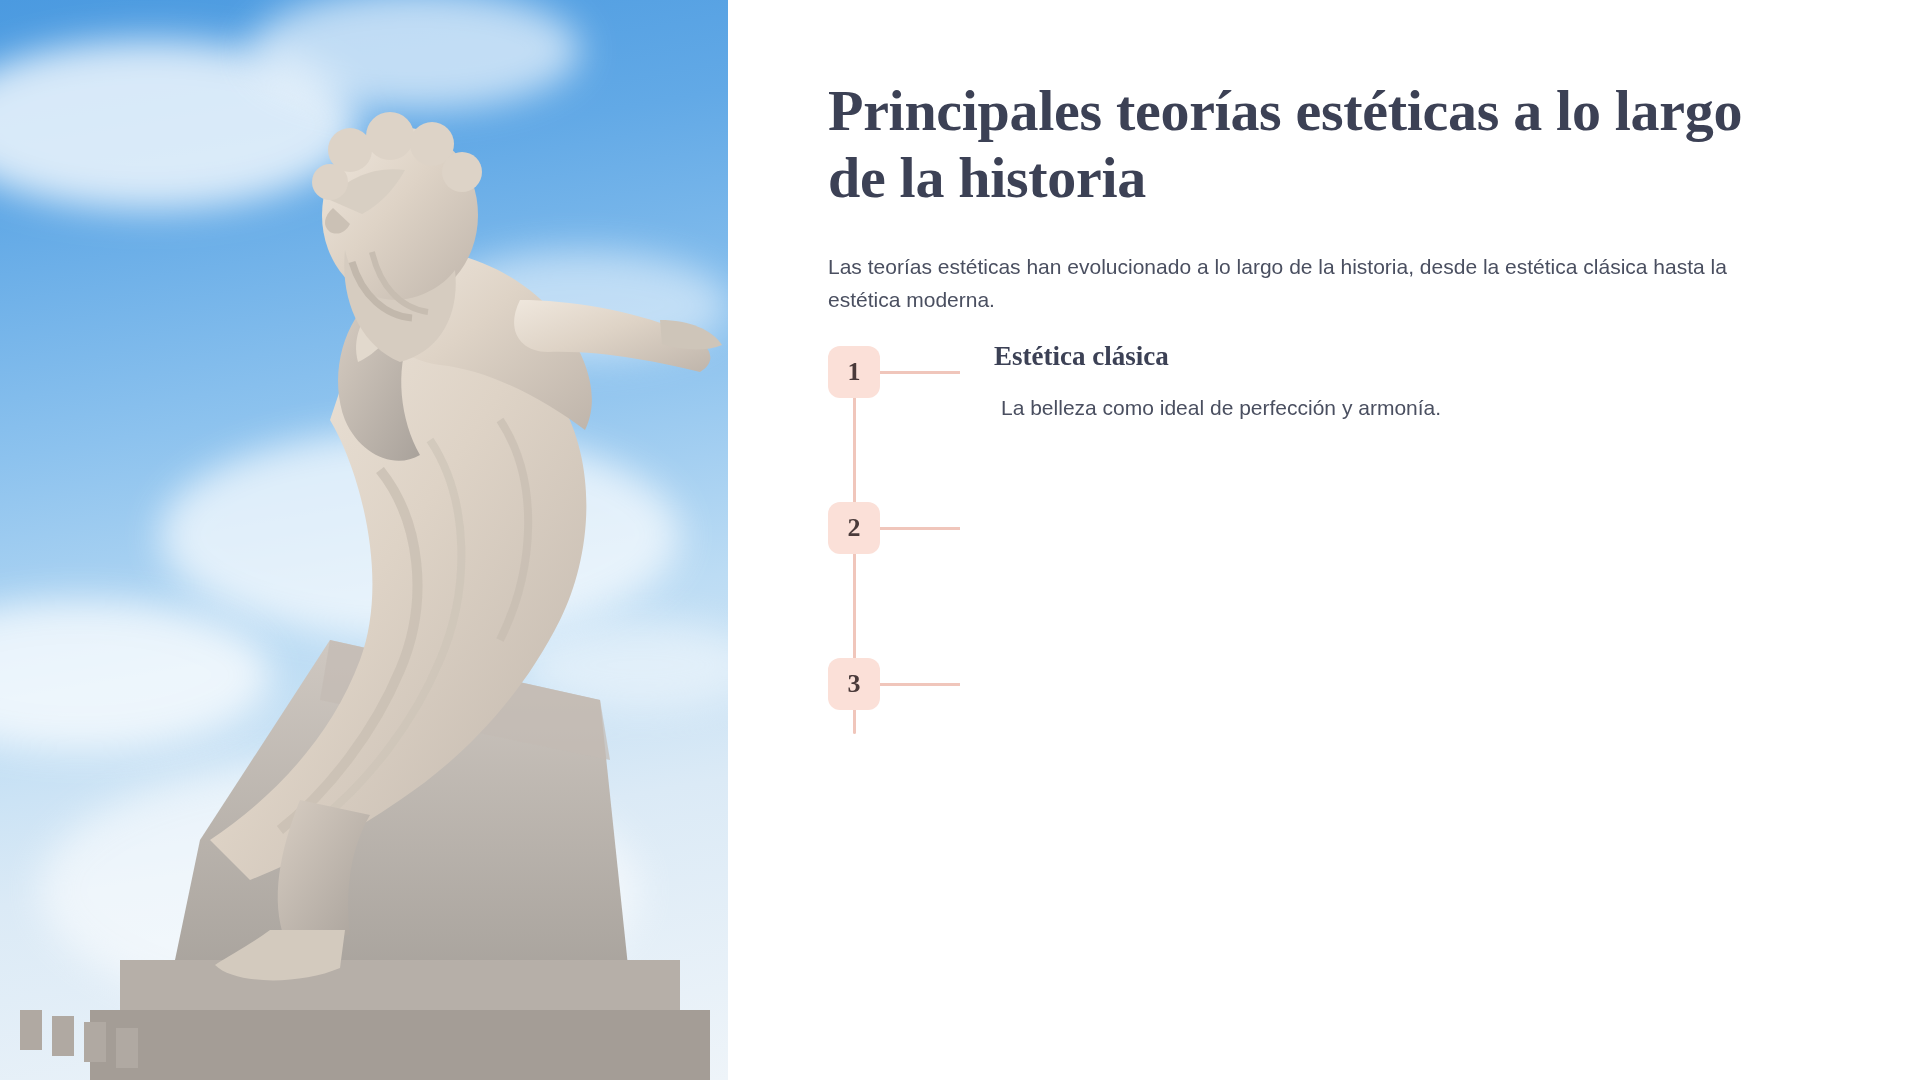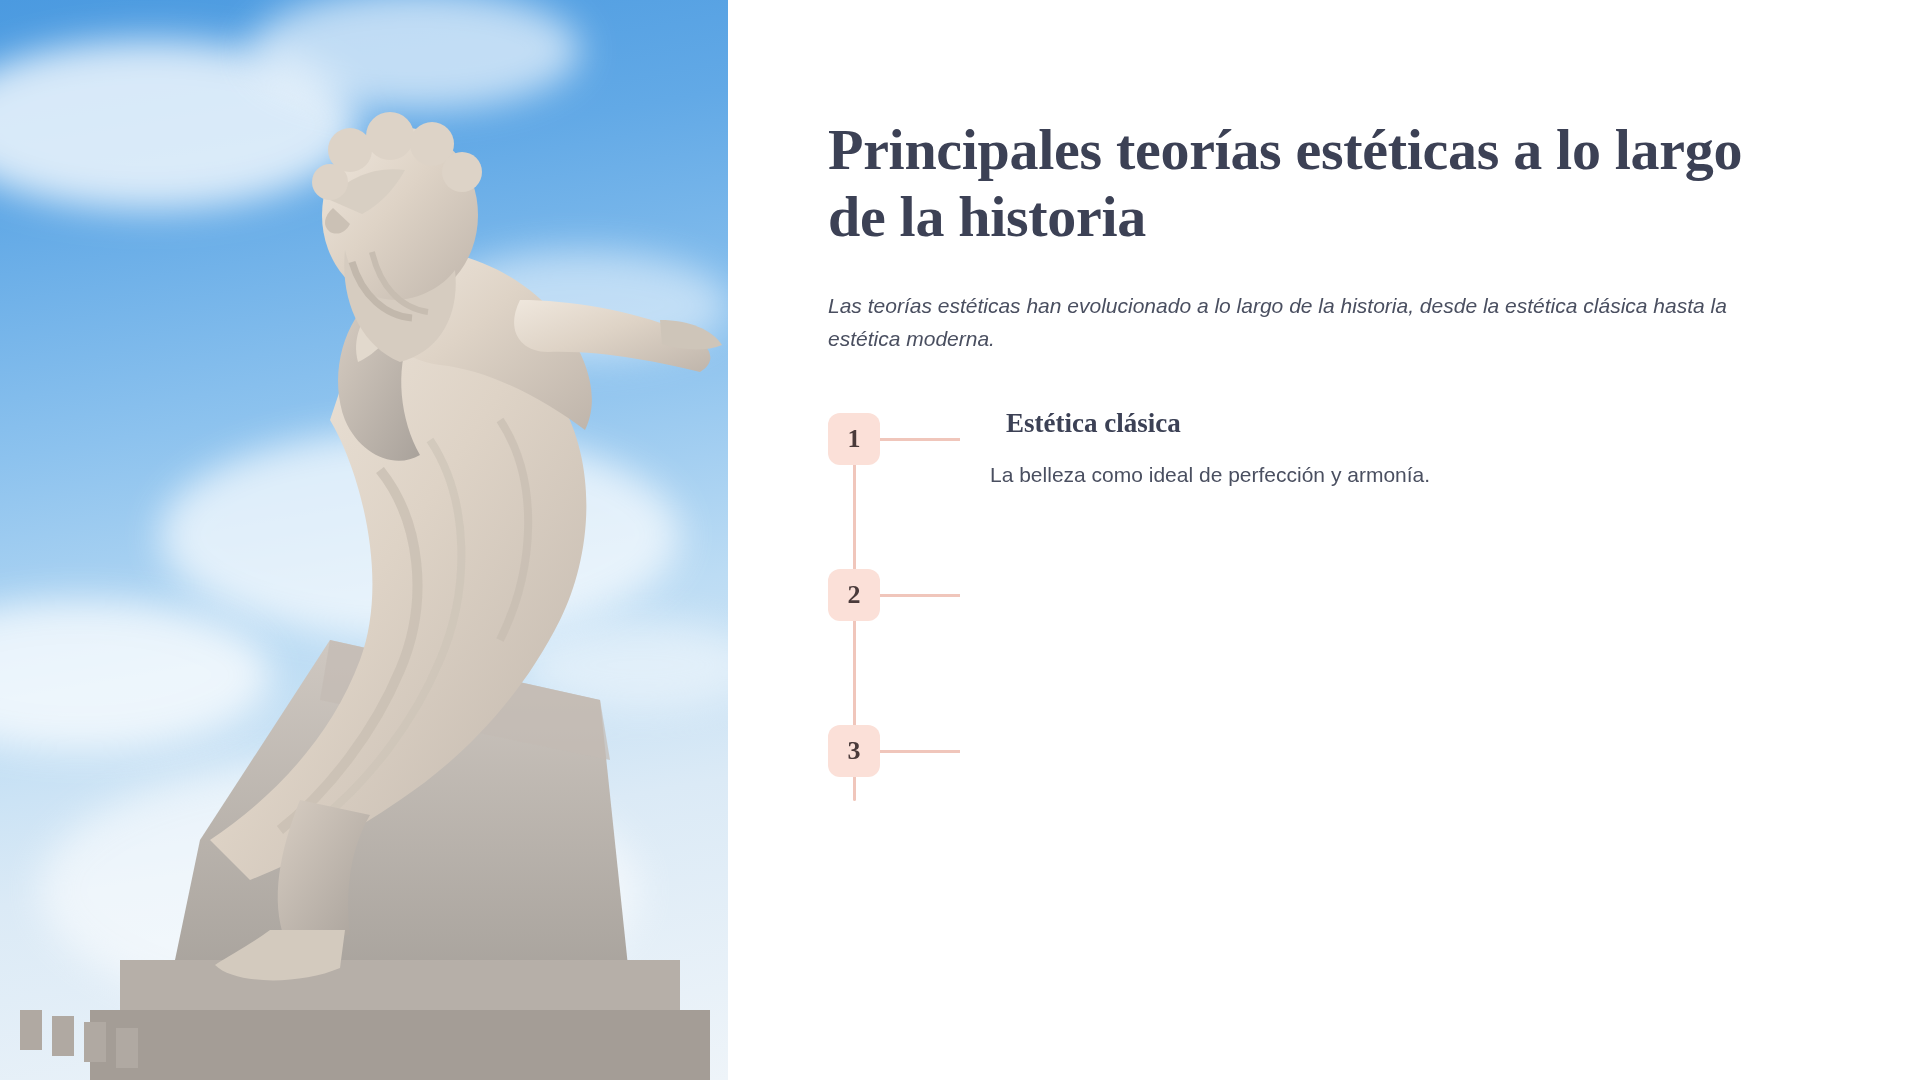--- a/index.html
+++ b/index.html
@@ -60,43 +60,42 @@
     top: 0;
     width: 728px;
     height: 1080px;
   }
   .statue svg { display: block; width: 728px; height: 1080px; }
 
   
   .content {
     flex: 1 1 auto;
     position: relative;
-    padding: 116px 110px 0 100px;
+    padding: 77px 110px 0 100px;
     box-sizing: border-box;
   }
 
   .title {
     font-family: "Liberation Serif", serif;
     font-weight: bold;
     font-size: 58px;
     line-height: 1.16;
     color: #3c4155;
     letter-spacing: -0.3px;
     margin: 0 0 38px 0;
     max-width: 1030px;
   }
 
   .subtitle {
     font-family: "Liberation Sans", sans-serif;
     font-size: 21px;
     line-height: 1.58;
     color: #4a4f60;
-    margin: 0 0 52px 0;
+    margin: 0 0 24px 0;
     max-width: 960px;
-    font-style: italic;
   }
 
   
   .timeline {
     position: relative;
     padding-left: 0;
   }
 
   .timeline-spine {
     position: absolute;
@@ -147,30 +146,30 @@
     flex: 1 1 auto;
     padding-left: 30px;
     box-sizing: border-box;
   }
 
   .step-title {
     font-family: "Liberation Serif", serif;
     font-weight: bold;
     font-size: 27px;
     color: #3c4155;
-    margin: 0 0 20px 16px;
+    margin: 0 0 20px 4px;
     line-height: 1.2;
   }
 
   .step-desc {
     font-family: "Liberation Sans", sans-serif;
     font-size: 21px;
     line-height: 1.5;
     color: #4a4f60;
-    margin: 0;
+    margin: 11px;
   }
 </style>
 </head>
 <body>
 
 <div class="slide">
 
   <div class="image-panel">
     <div class="sky"></div>
     <div class="cloud c1"></div>

